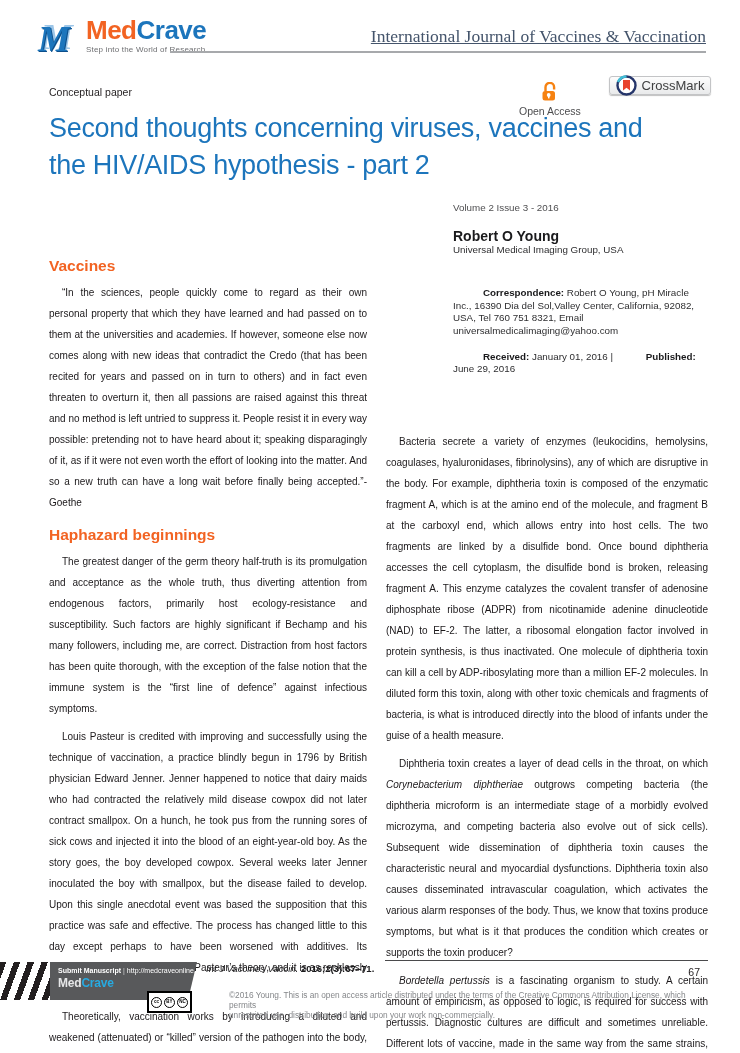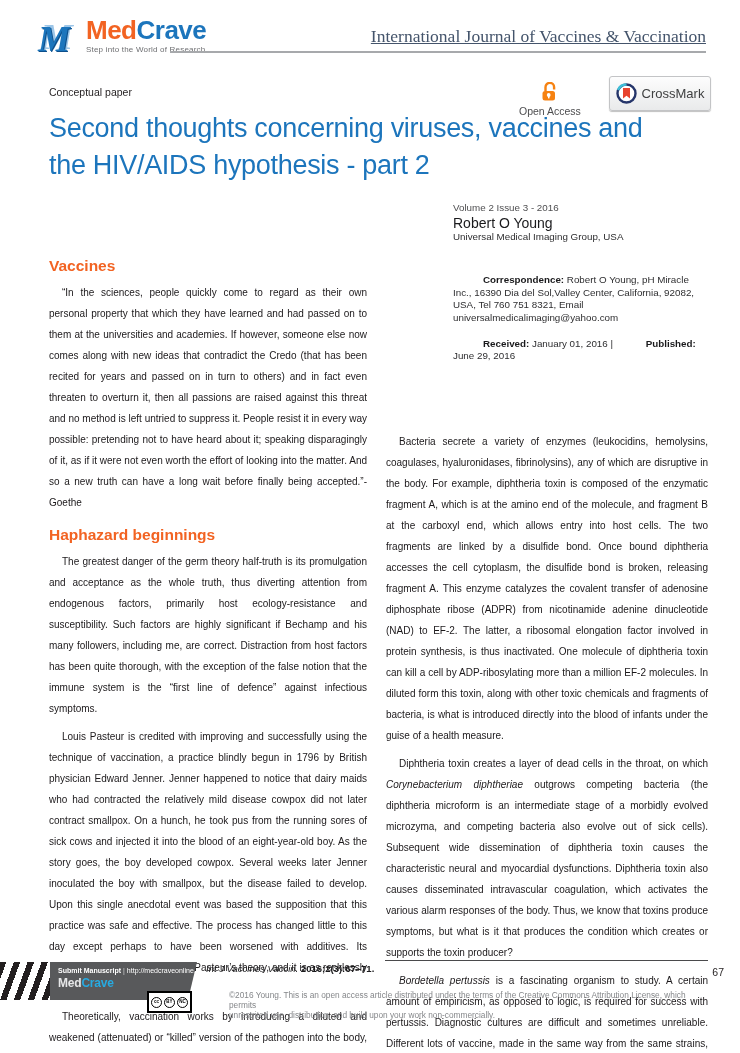--- a/index.html
+++ b/index.html
@@ -17,36 +17,36 @@
   .med { color:#f26322; } .crave { color:#1c75bc; }
   .tagline { display:block; font-size:8px; color:#6d6e71; margin-top:1px; letter-spacing:0.2px; }
   .journal-name { position:absolute; right:34px; top:26px; font-family:"Liberation Serif", serif;
                   font-size:17.5px; color:#44546b;text-decoration:underline; }
   .head-rule { position:absolute; left:170px; top:51px; width:536px; height:2px; background:#a7a9ac; }
 
   
   .paper-type { position:absolute; left:49px; top:86px; font-size:10.5px; color:#231f20; }
   .oa-badge { position:absolute; left:519px; top:82px; display:flex; align-items:center; gap:4px;flex-direction:column; }
   .oa-badge span { font-size:10.5px; color:#4d4d4f; }
-  .crossmark { position:absolute; left:609px; top:76px; width:102px; height:35px;
+  .crossmark { position:absolute; left:609px; top:76px; width:102px; height:19px;
                border:1px solid #c3c4c6; border-radius:3px;
                background:linear-gradient(#fdfdfd,#e9eaeb); box-shadow:0 1px 1px rgba(0,0,0,.25);
                display:flex; align-items:center; justify-content:center; gap:5px; }
   .crossmark span { font-size:13px; color:#3f4041; }
 
   
   .title { position:absolute; left:49px; top:110px; width:650px; font-weight:normal;
            font-size:27px; line-height:37px; color:#1c75bc; letter-spacing:-0.3px; }
   .title span { display:block; }
 
   
   .info { position:absolute; left:453px; top:202px; width:250px; font-size:9.8px;
           line-height:12.6px; color:#2e2e30; }
-  .info .vol { color:#4f4f51; margin-bottom:0; }
-  .info .author { font-size:14px; font-weight:normal; color:#1a1a1c; line-height:16px; }
+  .info .vol { color:#4f4f51; margin-bottom:13px; }
+  .info .author { font-size:14px; font-weight:bold; color:#1a1a1c; line-height:16px; }
   .info .affil { margin-bottom:31px; }
   .info p { margin-bottom:13px; }
   .info b { color:#1a1a1c;margin-left:30px; }
 
   
   .col { position:absolute; }
   .col-left  { left:49px;  top:229px; width:318px;margin-top:28px; }
   .col-right { left:386px; top:431px; width:322px; }
   .col h2 { font-size:15.5px; font-weight:bold; color:#f26322; margin:0 0 7px; }
   .col h2.mt { margin-top:13px; }
@@ -61,21 +61,21 @@
                 clip-path:polygon(0 0,100% 0,calc(100% - 9px) 100%,0 100%); padding:5px 0 0 8px; }
   .submit-line { font-size:7px; color:#fff; white-space:nowrap; }
   .submit-line b { font-weight:bold; }
   .submit-line .sep { margin:0 2px; color:#d1d3d4; }
   .f-logo { font-size:12px; font-weight:bold; margin-top:2px; letter-spacing:-0.2px; }
   .f-med { color:#e6e7e8; } .f-crave { color:#27aae1; }
   .citation { position:absolute; left:206px; top:963px; font-size:9.5px; color:#1a1a1c; }
   .citation i { font-style:italic; }
   .citation b { font-weight:bold; }
   .page-rule { position:absolute; left:385px; top:960px; width:323px; height:1px; background:#4a4a4c; }
-  .pageno { position:absolute; left:676px; top:966px; width:48px; text-align:right;
+  .pageno { position:absolute; left:652px; top:966px; width:48px; text-align:right;
             font-size:10.5px; color:#231f20; }
   .cc-box { position:absolute; left:147px; top:991px; width:45px; height:22px; border:2px solid #000;
             background:#fff; display:flex; align-items:center; justify-content:space-evenly; }
   .cc-circle { width:11px; height:11px; border:1.5px solid #000; border-radius:50%;
                font-size:4.5px; font-weight:bold; color:#000; display:flex; align-items:center;
                justify-content:center; line-height:1; }
   .license { position:absolute; left:196px; top:990px; width:515px; font-size:8.3px;
              line-height:10px; color:#85878a; }
   .license span { display:block;margin-left:33px; }
 </style>

